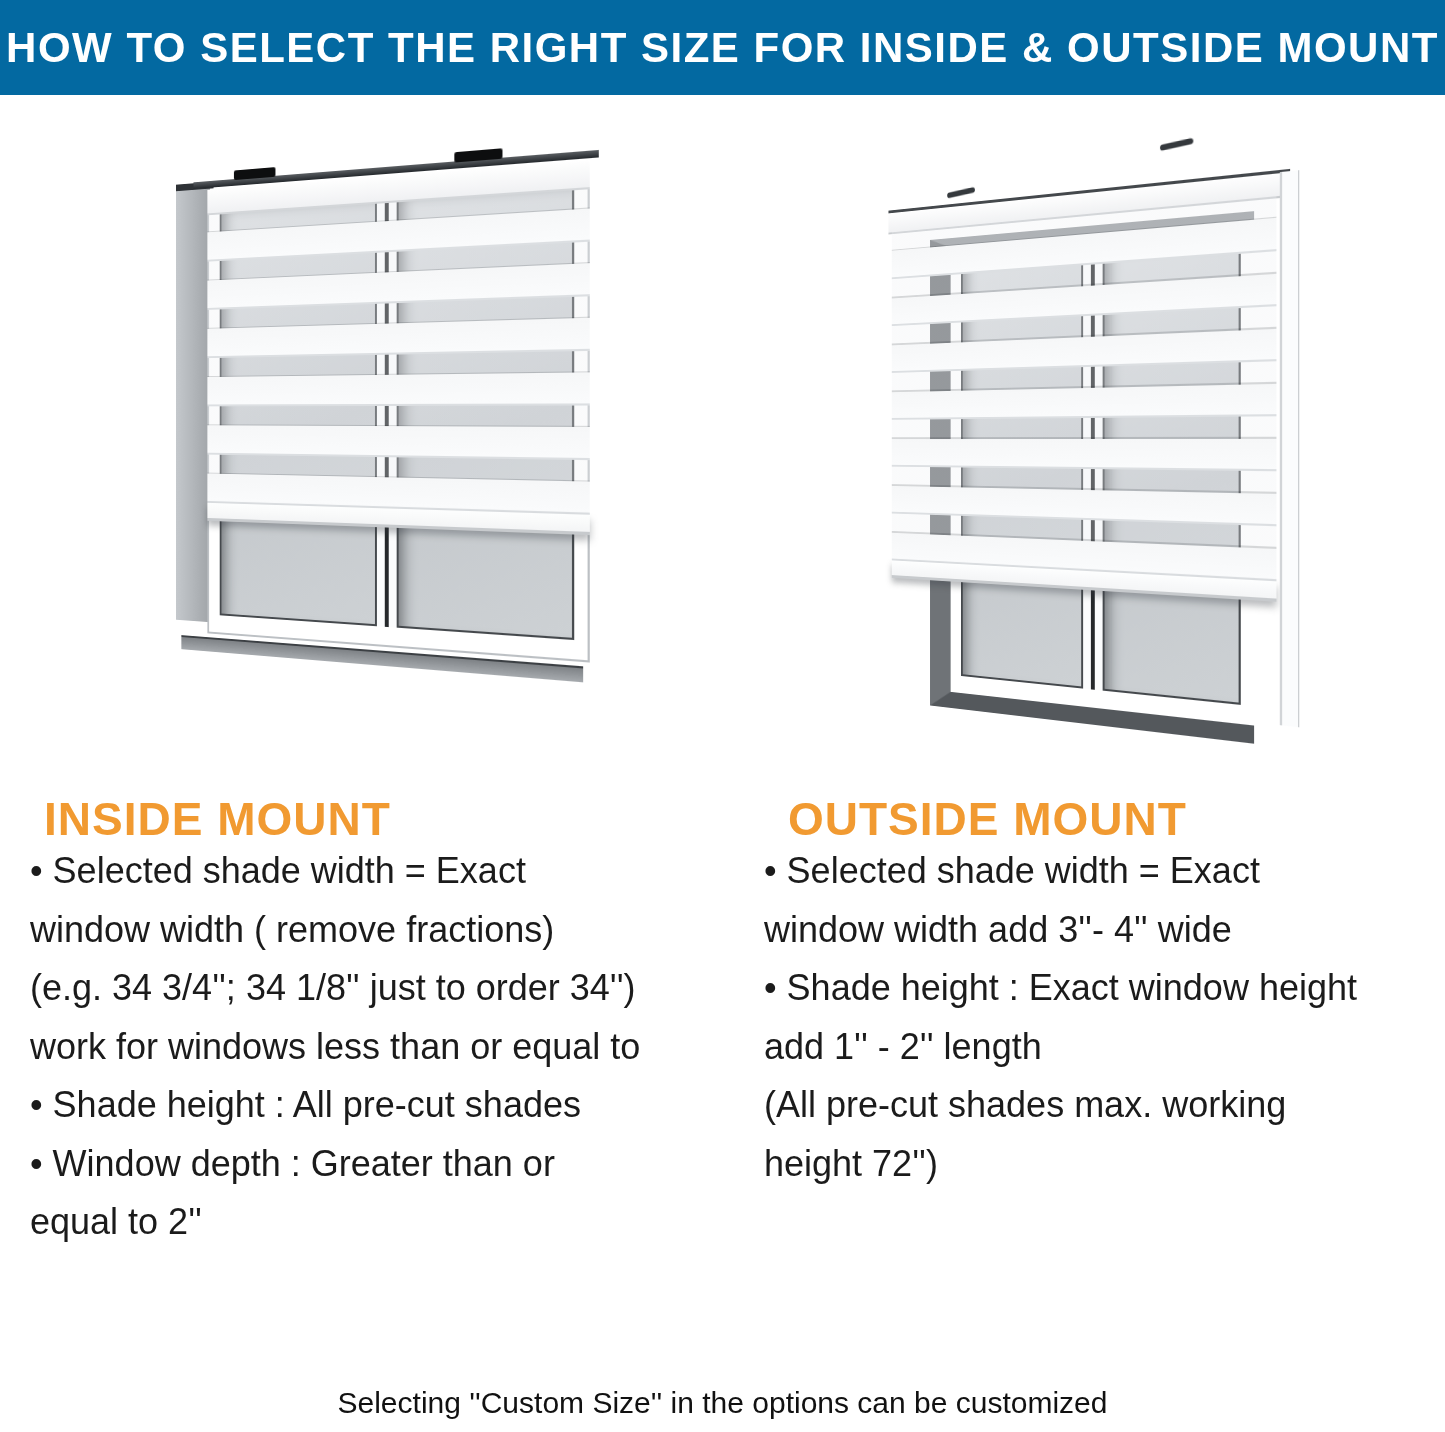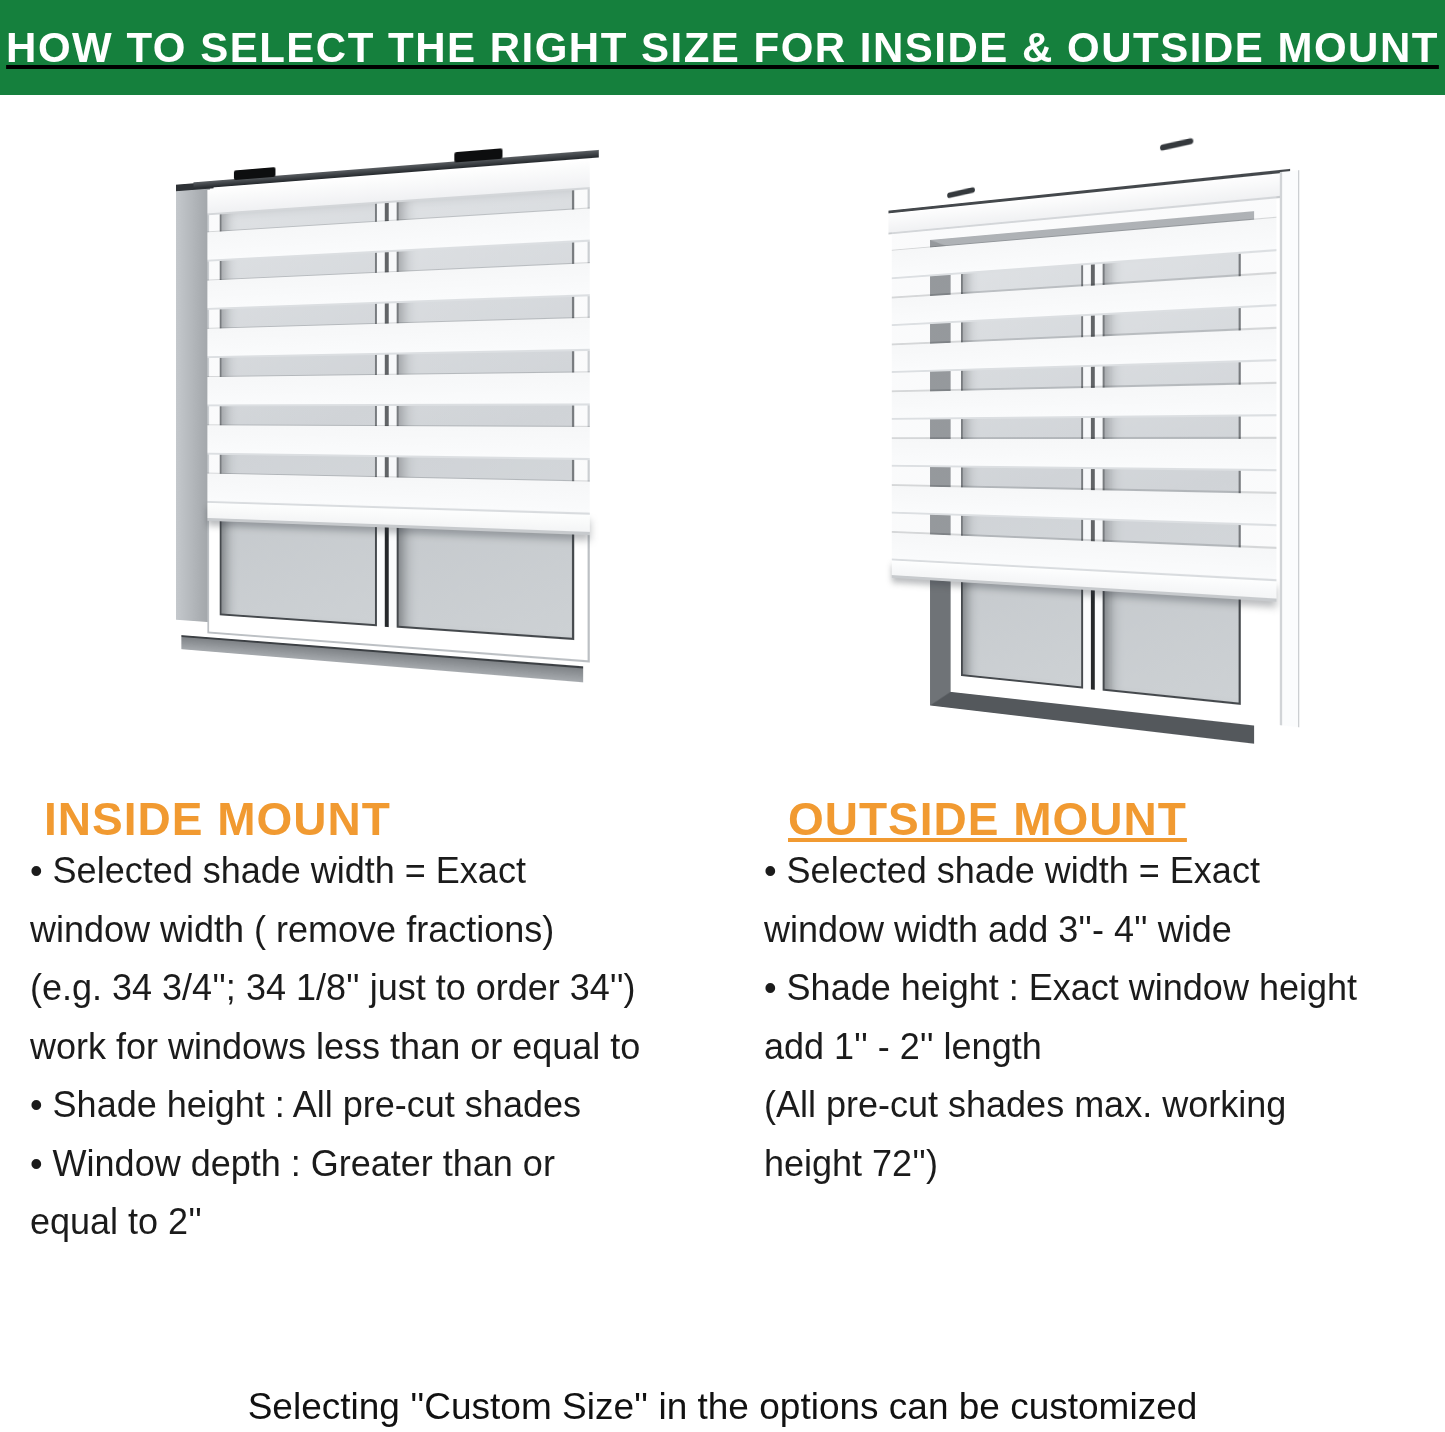--- a/index.html
+++ b/index.html
@@ -102,27 +102,27 @@
   }
   .heading-inside{left:44px;}
   .heading-outside{left:788px;}
   .specs{position:absolute;top:842px;font-size:36px;color:#1B1B1B;}
   .specs-inside{left:30px;width:700px;}
   .specs-outside{left:764px;width:670px;}
   .specs .line{line-height:58.5px;white-space:nowrap;}
   
   .footer-note{
     position:absolute;left:0;right:0;top:1386px;text-align:center;
-    font-size:37px;color:#111111;
+    font-size:30px;color:#111111;
   }
 </style>
 </head>
 <body>
 
-<div class="banner" style="background: #15803d; text-decoration: underline;">
+<div class="banner" style="background: #0369a1;">
   <span class="banner-title" style="color: rgb(255, 255, 255);">HOW TO SELECT THE RIGHT SIZE FOR INSIDE &amp; OUTSIDE MOUNT</span>
 </div>
 
 <div class="illus illus-inside" aria-label="zebra-shade-inside-mount-window">
   <div class="persp">
     <div class="jamb"></div>
     <div class="win">
       <div class="glass glass-left"></div>
       <div class="mullion"></div>
       <div class="glass glass-right"></div>
@@ -158,21 +158,21 @@
 <div class="specs specs-inside" style="color: rgb(27, 27, 27);">
   <div class="line">• Selected shade width = Exact</div>
   <div class="line">window width ( remove fractions)</div>
   <div class="line">(e.g. 34 3/4''; 34 1/8'' just to order 34'')</div>
   <div class="line">work for windows less than or equal to</div>
   <div class="line">• Shade height : All pre-cut shades</div>
   <div class="line">• Window depth : Greater than or</div>
   <div class="line">equal to 2''</div>
 </div>
 
-<div class="col-heading heading-outside" style="color: rgb(241, 154, 49); text-decoration: underline;">OUTSIDE MOUNT</div>
+<div class="col-heading heading-outside" style="color: rgb(241, 154, 49);">OUTSIDE MOUNT</div>
 <div class="specs specs-outside" style="color: rgb(27, 27, 27);">
   <div class="line">• Selected shade width = Exact</div>
   <div class="line">window width add 3''- 4'' wide</div>
   <div class="line">• Shade height : Exact window height</div>
   <div class="line">add 1'' - 2'' length</div>
   <div class="line">(All pre-cut shades max. working</div>
   <div class="line">height 72'')</div>
 </div>
 
 <div class="footer-note">Selecting ''Custom Size'' in the options can be customized</div>

